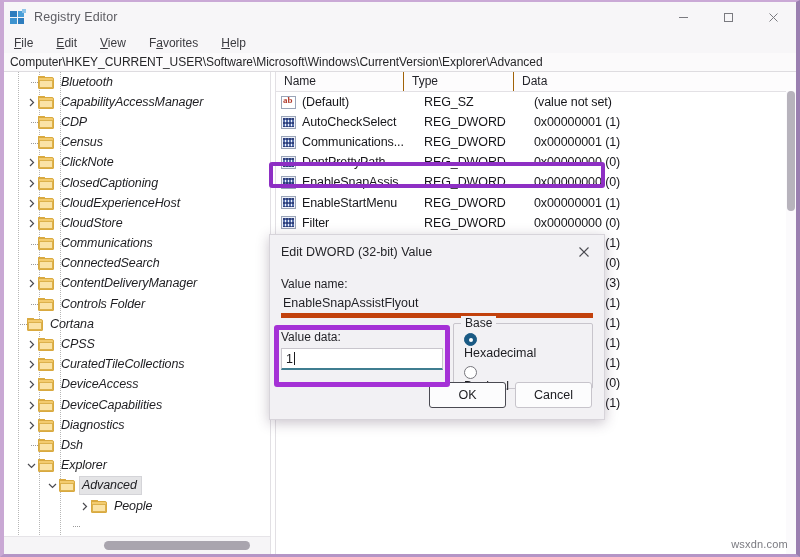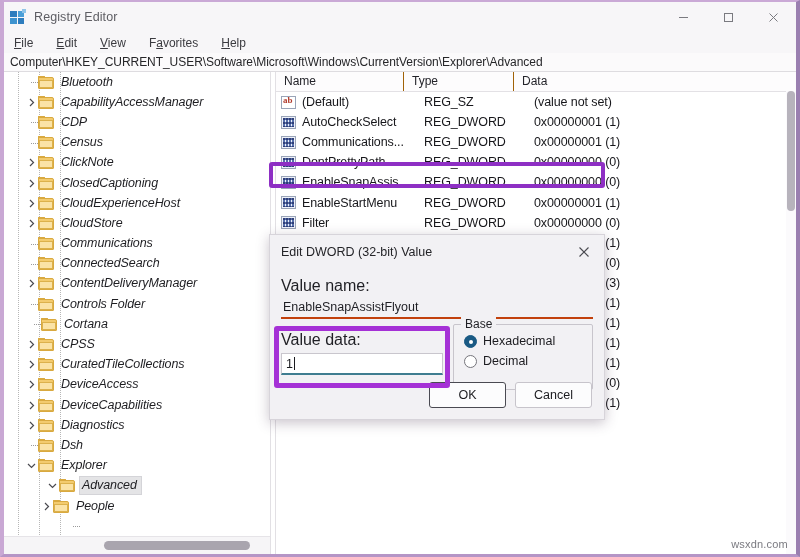--- a/index.html
+++ b/index.html
@@ -402,29 +402,29 @@
     display: flex;
     align-items: center;
     justify-content: center;
     color: #4a4a50;
   }
   .dlg-body {
     padding: 8px 11px 0 11px;
     position: relative;
   }
   .lbl {
-    font-size: 16px;
+    font-size: 12px;
     color: #1f1f24;
     margin-bottom: 4px;
   }
   .name-field {
     font-size: 12.5px;
     color: #1f1f24;
     padding: 1px 2px 3px 2px;
-    border-bottom: 2px solid #c2410c;
+    border-bottom: 5px solid #c2410c;
     margin-bottom: 12px;
   }
   .row2 {
     display: flex;
     gap: 10px;
   }
   .valuedata-wrap {
     position: relative;
     width: 162px;
     flex: none;
@@ -475,22 +475,23 @@
   .basebox .legend {
     position: absolute;
     left: 7px; top: -8px;
     background: #f2f1f4;
     padding: 0 4px;
     font-size: 12px;
     color: #1f1f24;
   }
   .radio-row {
     display: flex;
-    align-items: flex-end;
+    align-items: flex-start;
     margin-bottom: 6px;
+    flex-direction: column;
   }
   .radio {
     width: 13px; height: 13px;
     border-radius: 50%;
     border: 1px solid #76757c;
     background: #fff;
     margin-right: 6px;
     flex: none;
     position: relative;
     box-sizing: border-box;
@@ -725,21 +726,21 @@
           </div>
           <div class="tree-row" style="padding-left: 21px;">
             <span class="elbow"></span>
             <span class="folder">
               <span class="tab"></span>
               <span class="back"></span>
               <span class="front"></span>
             </span>
             <span class="node-label">Controls Folder</span>
           </div>
-          <div class="tree-row" style="padding-left: 24px;">
+          <div class="tree-row" style="padding-left: 10px;">
             <span class="elbow"></span>
             <span class="folder">
               <span class="tab"></span>
               <span class="back"></span>
               <span class="front"></span>
             </span>
             <span class="node-label">Cortana</span>
           </div>
           <div class="tree-row" style="padding-left: 21px;">
             <span class="twisty">
@@ -834,21 +835,21 @@
                 <polyline points="1,3 4.5,6.5 8,3" fill="none" stroke="#4a4a50" stroke-width="1.2"></polyline>
               </svg>
             </span>
             <span class="folder">
               <span class="tab"></span>
               <span class="back"></span>
               <span class="front"></span>
             </span>
             <span class="node-label">Advanced</span>
           </div>
-          <div class="tree-row" style="padding-left: 36px;">
+          <div class="tree-row" style="padding-left: 74px;">
             <span class="twisty">
               <svg width="9" height="9" viewBox="0 0 9 9">
                 <polyline points="3,1 6.5,4.5 3,8" fill="none" stroke="#4a4a50" stroke-width="1.2"></polyline>
               </svg>
             </span>
             <span class="folder">
               <span class="tab"></span>
               <span class="back"></span>
               <span class="front"></span>
             </span>

